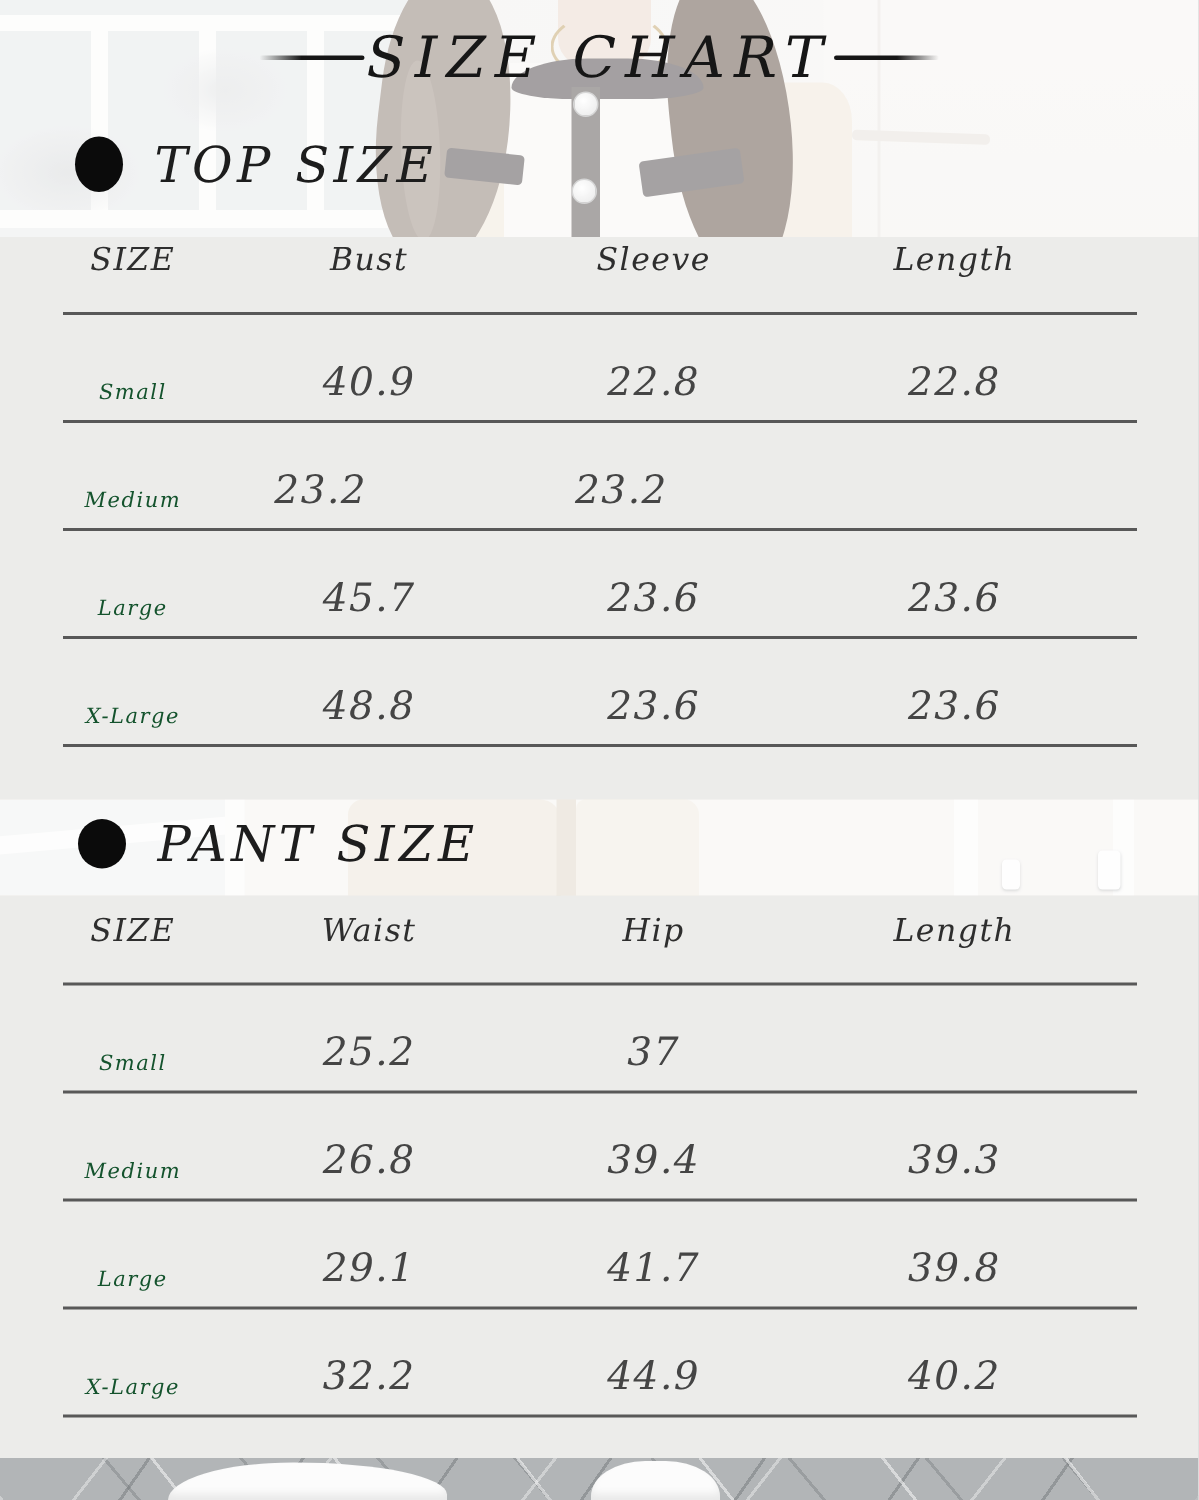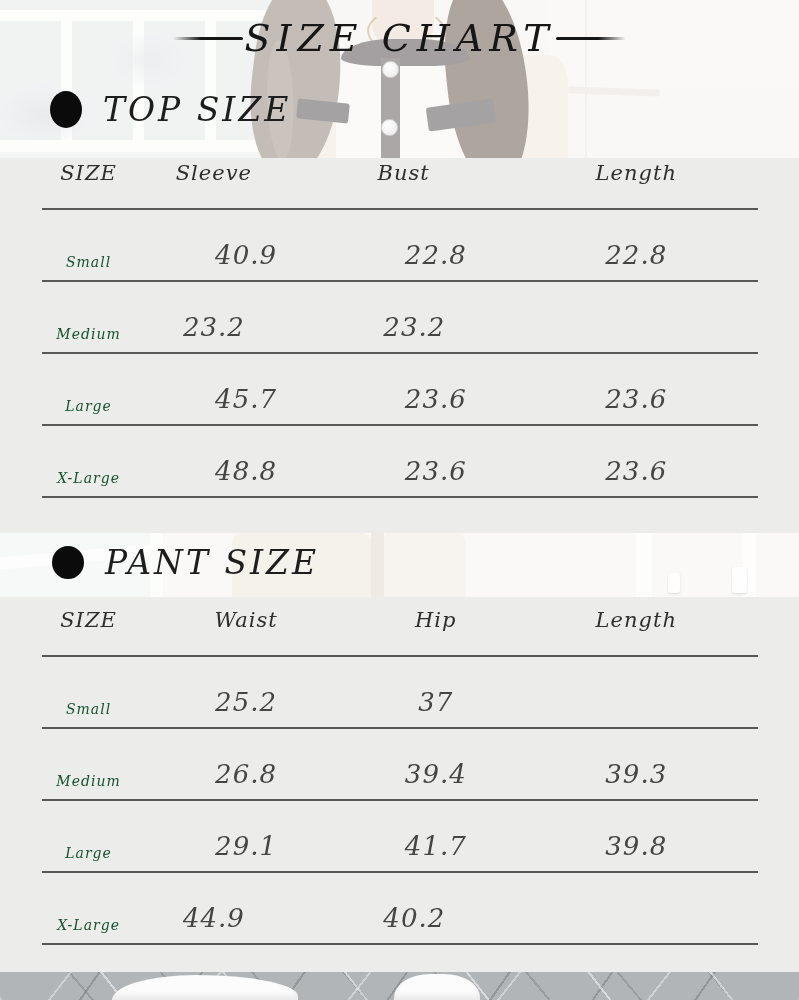--- a/index.html
+++ b/index.html
@@ -140,22 +140,22 @@
   </div>
 
   <div class="section-label label-top">
     <div class="bullet"></div>
     <div class="section-text">TOP SIZE</div>
   </div>
 
   <div class="size-table table-top">
     <div class="trow thead">
       <div class="cell c1 hcell">SIZE</div>
+      <div class="cell c2 hcell">Bust</div>
       <div class="cell c3 hcell">Sleeve</div>
-      <div class="cell c2 hcell">Bust</div>
       <div class="cell c4 hcell">Length</div>
     </div>
     <div class="trow tdata">
       <div class="cell c1 scell">Small</div>
       <div class="cell c2 vcell">40.9</div>
       <div class="cell c3 vcell">22.8</div>
       <div class="cell c4 vcell">22.8</div>
     </div>
     <div class="trow tdata">
       <div class="cell c1 scell">Medium</div>
@@ -200,18 +200,19 @@
       <div class="cell c4 vcell">39.3</div>
     </div>
     <div class="trow tdata">
       <div class="cell c1 scell">Large</div>
       <div class="cell c2 vcell">29.1</div>
       <div class="cell c3 vcell">41.7</div>
       <div class="cell c4 vcell">39.8</div>
     </div>
     <div class="trow tdata">
       <div class="cell c1 scell">X-Large</div>
+      <div class="cell c2 vcell">32.2</div>
       <div class="cell c3 vcell">44.9</div>
       <div class="cell c4 vcell">40.2</div>
     </div>
   </div>
 
 </div>
 
 </body></html>

